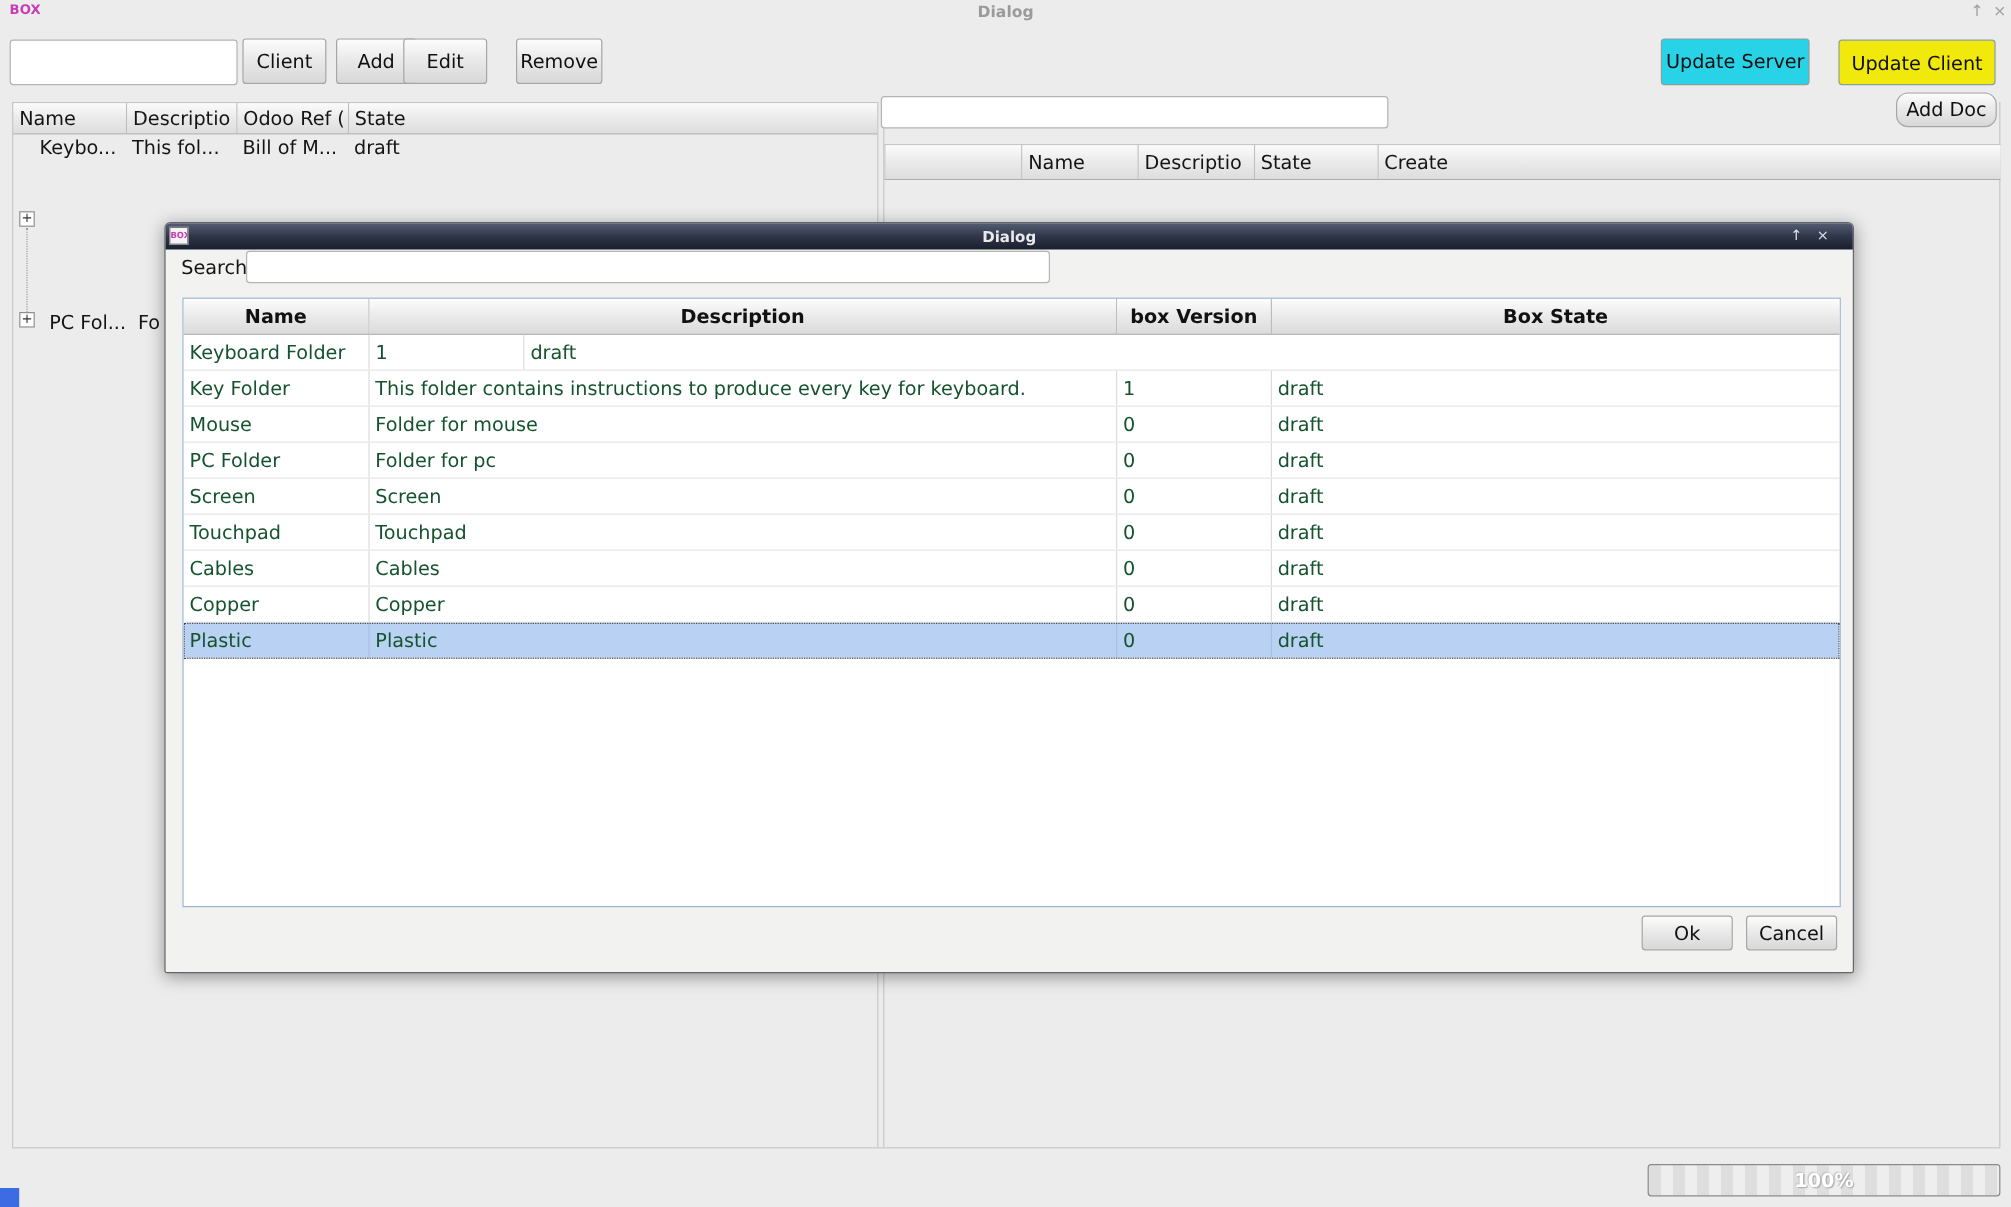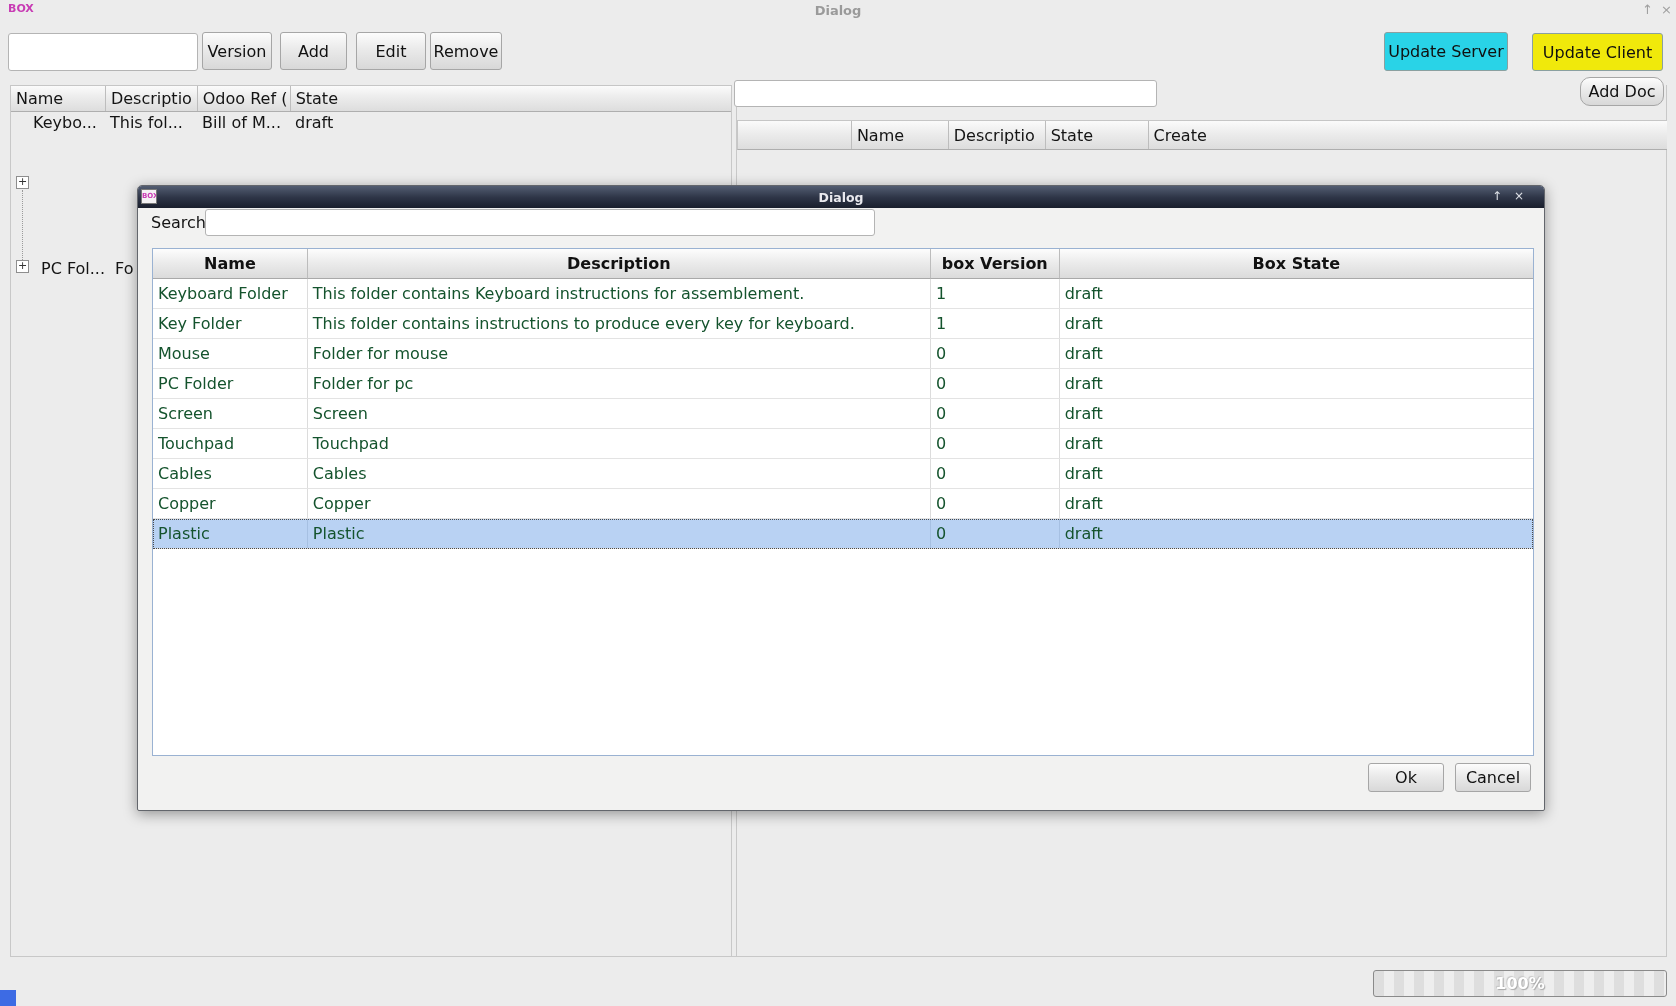--- a/index.html
+++ b/index.html
@@ -75,23 +75,23 @@
 <body>
 
 <div class="screen">
 
   <div class="abs app-logo">BOX</div>
   <div class="abs app-title">Dialog</div>
   <div class="abs win-ctrl" style="left:1642px;">↑</div>
   <div class="abs win-ctrl" style="left:1661px;">×</div>
 
   <input class="abs inp" style="left: 8px; top: 33px; width: 190px; height: 38px;" value="">
-  <div class="abs btn" style="left:202px;top:32px;width:70px;height:38px;">Version</div>
+  <div class="abs btn" style="left:202px;top:32px;width:70px;height:38px;">Client</div>
   <div class="abs btn" style="left:280px;top:32px;width:67px;height:38px;">Add</div>
-  <div class="abs btn" style="left:356px;top:32px;width:70px;height:38px;">Edit</div>
+  <div class="abs btn" style="left:336px;top:32px;width:70px;height:38px;">Edit</div>
   <div class="abs btn" style="left:430px;top:32px;width:72px;height:38px;">Remove</div>
   <div class="abs btn btn-accent" style="left: 1384px; top: 32px; width: 124px; height: 39px; background: rgb(41, 211, 231);">Update Server</div>
   <div class="abs btn btn-accent" style="left: 1532px; top: 33px; width: 131px; height: 38px; background: rgb(240, 233, 11);">Update Client</div>
 
   <div class="abs hdr-row" style="left:10px;top:85px;width:721px;height:27px;">
     <div class="hdr-cell l0">Name</div>
     <div class="hdr-cell l1">Descriptio</div>
     <div class="hdr-cell l2">Odoo Ref (</div>
     <div class="hdr-cell l3" style="border-right:none;">State</div>
   </div>
@@ -141,21 +141,20 @@
 
     <div class="abs dlg-table">
       <div class="dlg-hdr">
         <div class="dlg-hdr-cell c0">Name</div>
         <div class="dlg-hdr-cell c1">Description</div>
         <div class="dlg-hdr-cell c2">box Version</div>
         <div class="dlg-hdr-cell c3">Box State</div>
       </div>
       <div class="dlg-row">
         <div class="dlg-cell c0">Keyboard Folder</div>
-        <div class="dlg-cell c1">This folder contains Keyboard instructions for assemblement.</div>
         <div class="dlg-cell c2">1</div>
         <div class="dlg-cell c3">draft</div>
       </div>
       <div class="dlg-row">
         <div class="dlg-cell c0">Key Folder</div>
         <div class="dlg-cell c1">This folder contains instructions to produce every key for keyboard.</div>
         <div class="dlg-cell c2">1</div>
         <div class="dlg-cell c3">draft</div>
       </div>
       <div class="dlg-row">

